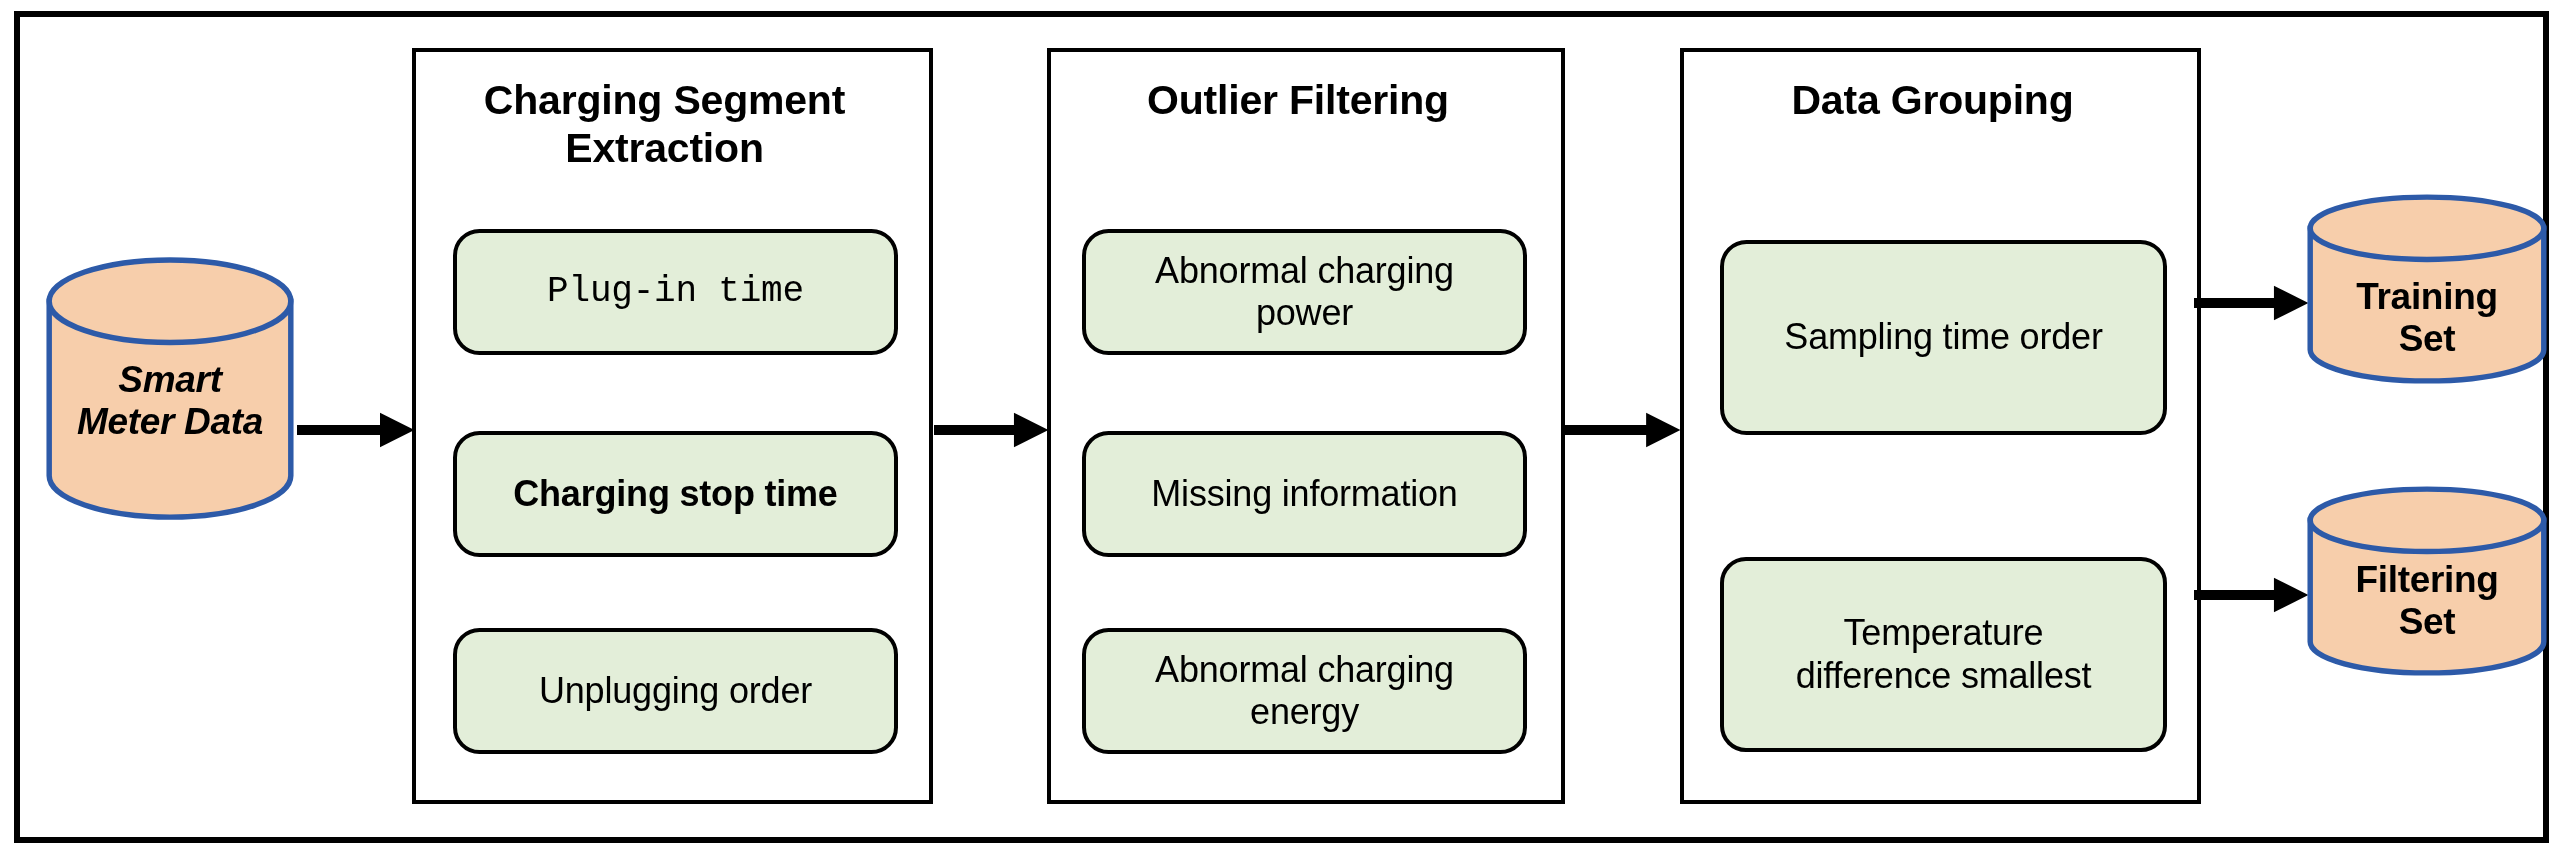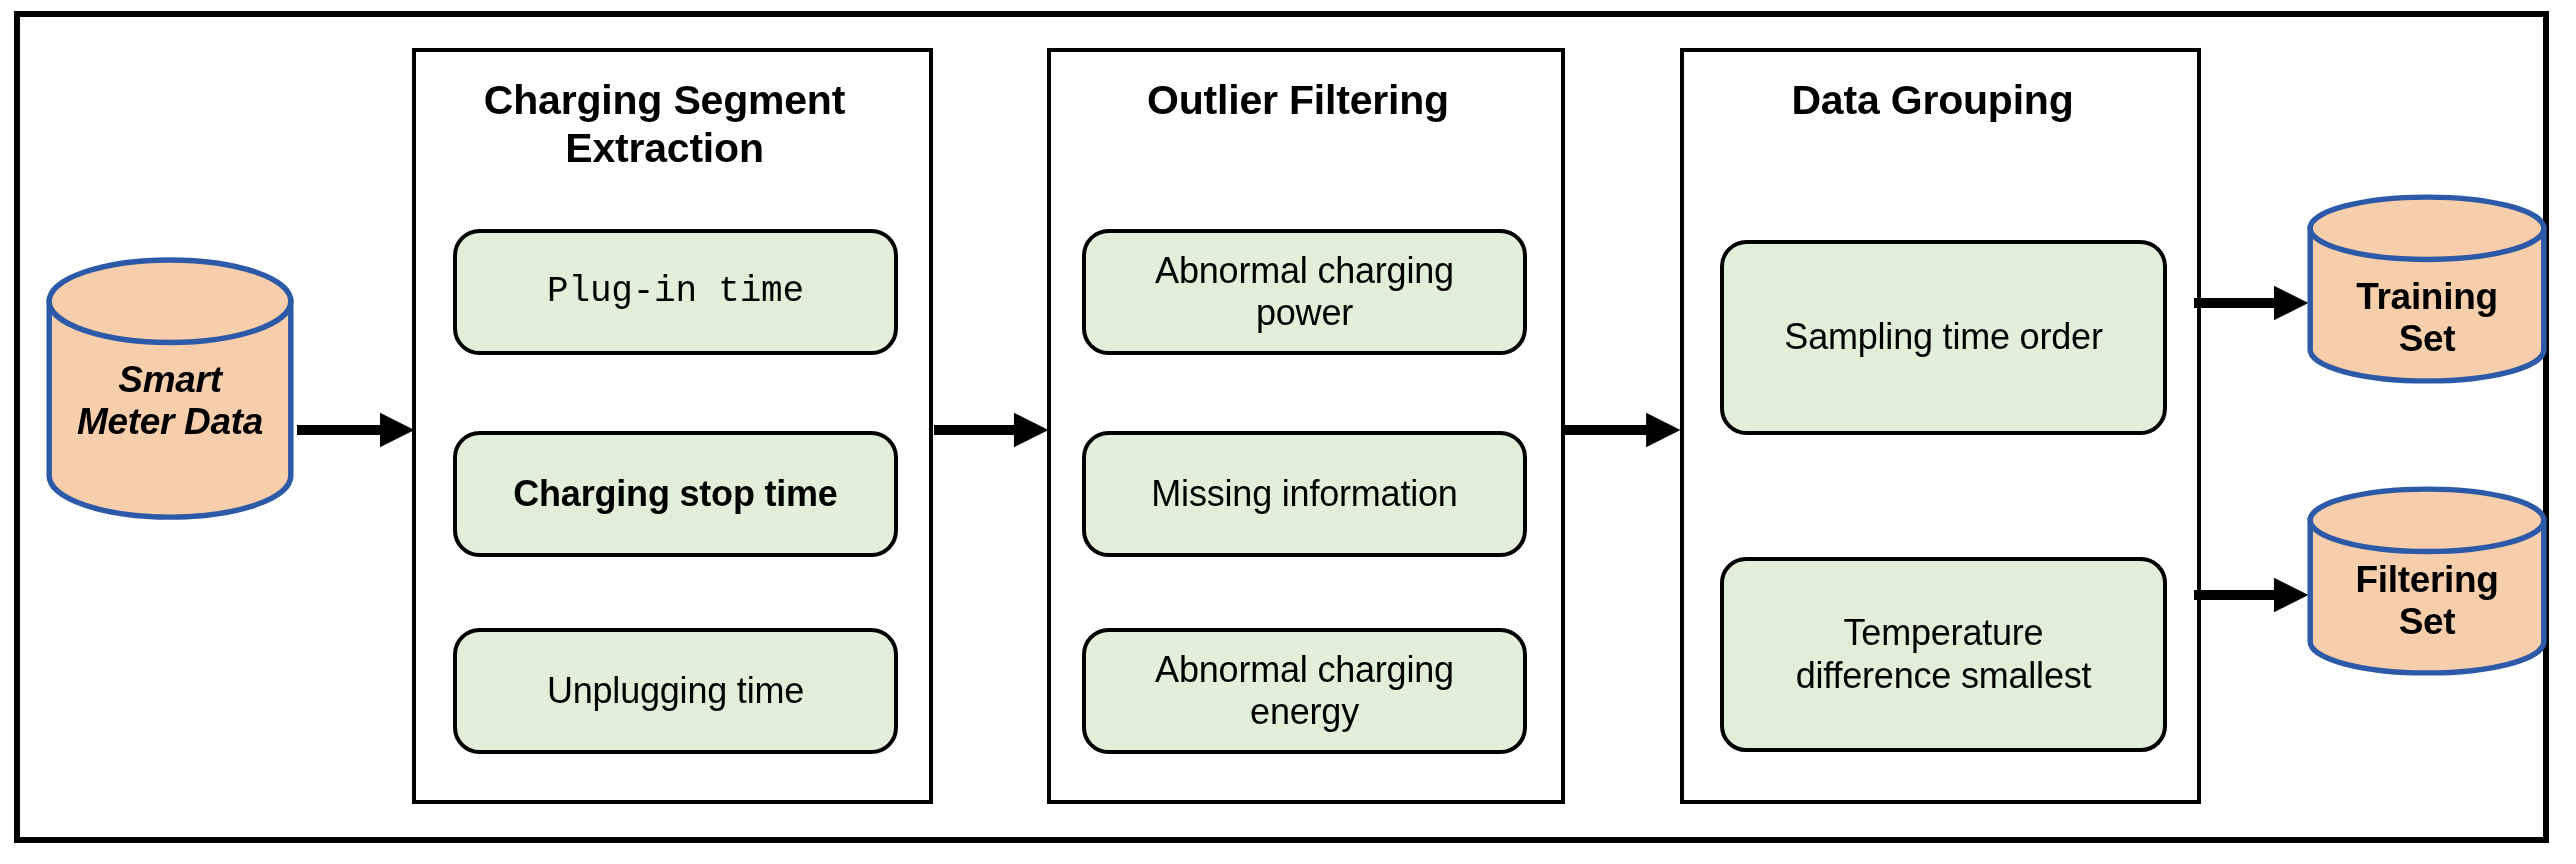--- a/index.html
+++ b/index.html
@@ -119,21 +119,21 @@
 
   <div class="stage" style="left:412px; top:48px; width:521px; height:756px;">
     <div class="stage-title" style="top:25px; font-size:41px;">Charging Segment
 Extraction</div>
   </div>
 
   <div class="item" style="left:453px; top:229px; width:445px; height:126px; font-size:36px;font-family:Liberation Mono, monospace;">Plug-in time</div>
 
   <div class="item" style="left:453px; top:431px; width:445px; height:126px; font-size:36px;font-weight:bold;">Charging stop time</div>
 
-  <div class="item" style="left:453px; top:628px; width:445px; height:126px; font-size:36px;">Unplugging time</div>
+  <div class="item" style="left:453px; top:628px; width:445px; height:126px; font-size:36px;">Unplugging order</div>
 
   <div class="arrow" style="left:934px; top:408px; width:116px; height:44px;">
     <svg width="116" height="44" viewBox="0 0 148 56">
       <line x1="0" y1="28" x2="114" y2="28" stroke="#000000" stroke-width="13"></line>
       <polygon points="146,28 102,6 102,50" fill="#000000"></polygon>
     </svg>
   </div>
 
   <div class="stage" style="left:1047px; top:48px; width:518px; height:756px;">
     <div class="stage-title" style="top:25px; font-size:41px;">Outlier Filtering</div>

